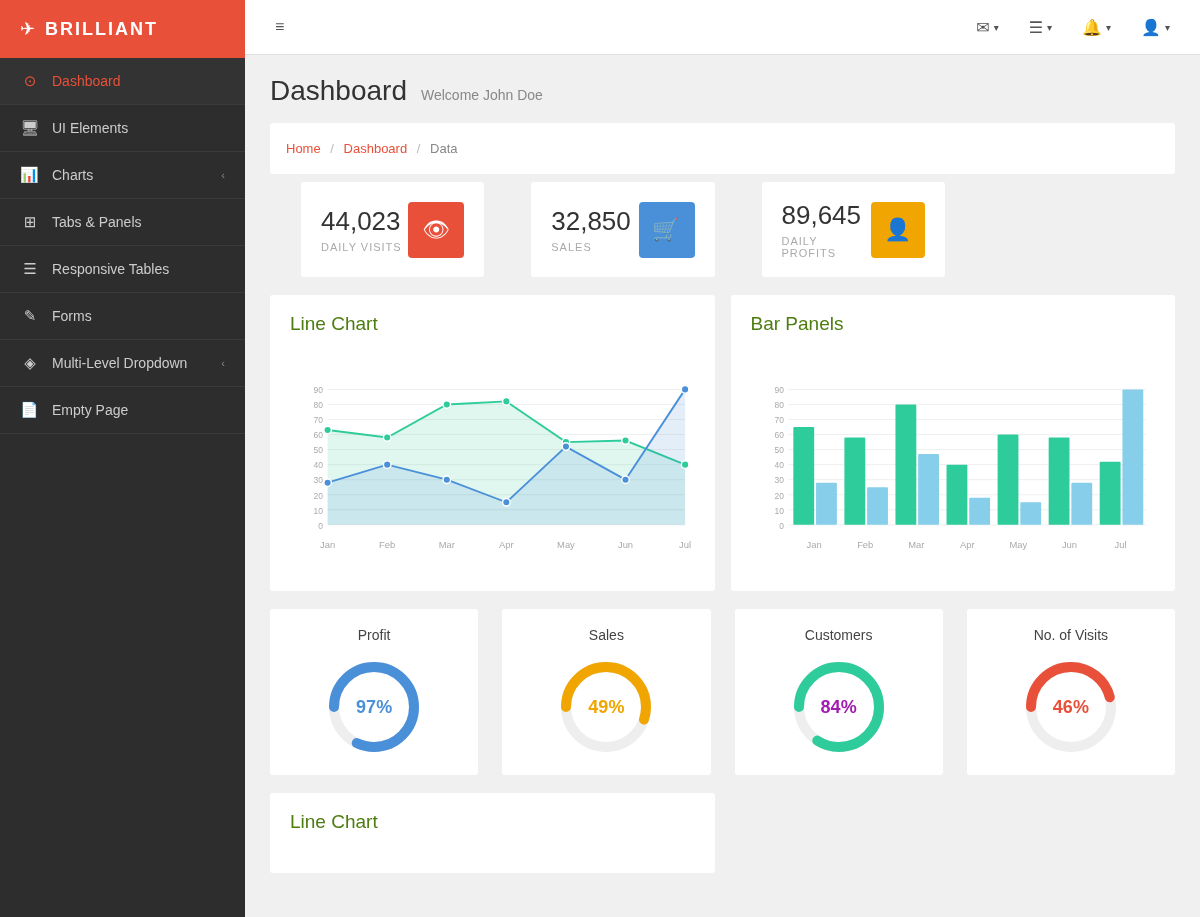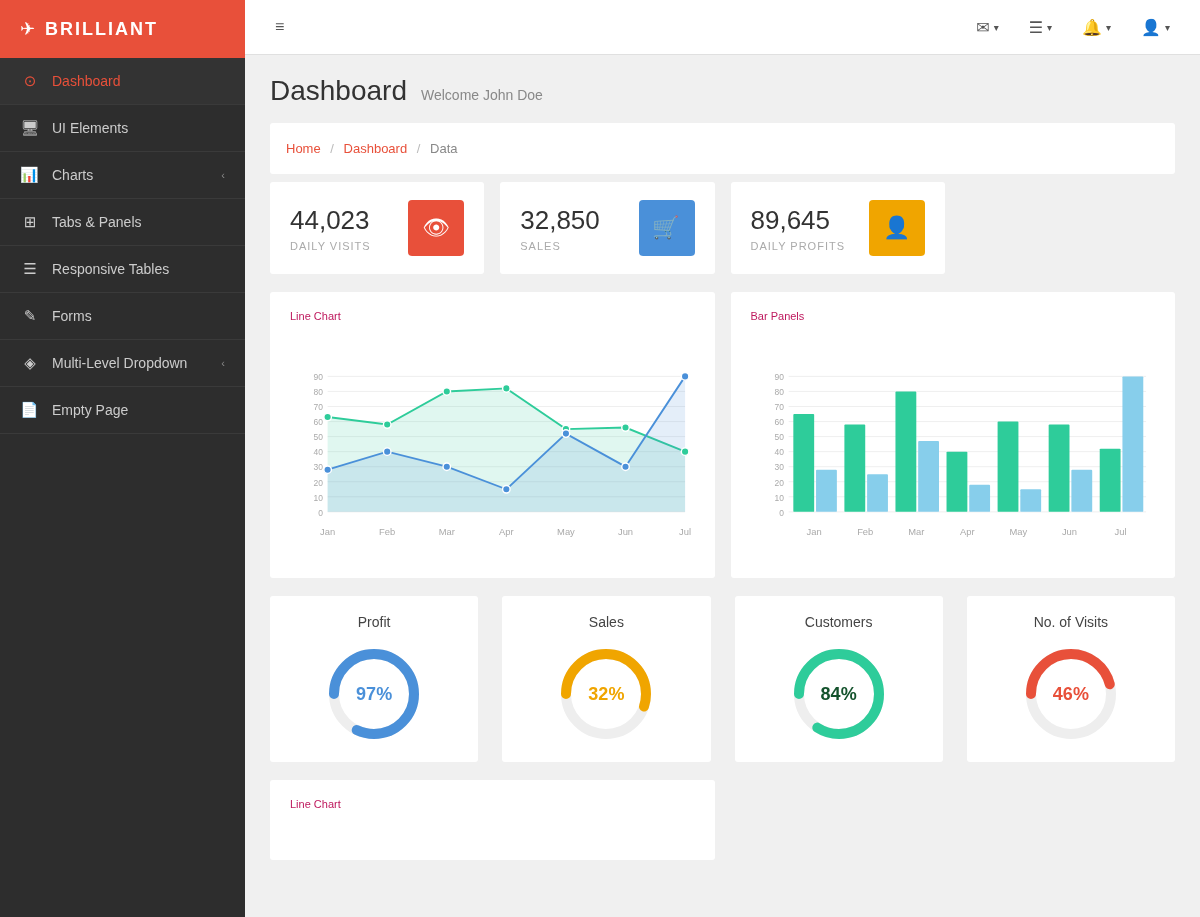--- a/index.html
+++ b/index.html
@@ -121,20 +121,21 @@
       gap: 16px;
       margin-bottom: 18px;
     }
     .stat-card {
       background: white;
       border-radius: 3px;
       padding: 18px 20px;
       display: flex;
       align-items: center;
       justify-content: space-between;
+      margin-left: 31px;
     }
     .stat-info .stat-value { font-size: 26px; font-weight: 300; color: #333; margin-bottom: 4px; }
     .stat-info .stat-label { font-size: 11px; color: #aaa; letter-spacing: 1px; text-transform: uppercase; }
     .stat-icon-box {
       width: 56px; height: 56px;
       border-radius: 4px;
       display: flex; align-items: center; justify-content: center;
       font-size: 22px; color: white;
     }
 
@@ -143,21 +144,21 @@
       display: grid;
       grid-template-columns: 1fr 1fr;
       gap: 16px;
       margin-bottom: 18px;
     }
     .chart-card {
       background: white;
       border-radius: 3px;
       padding: 18px 20px;
     }
-    .chart-title { font-size: 11px; color: #be185d; margin-bottom: 14px; font-weight: 400; }
+    .chart-title { font-size: 19px; color: #4d7c0f; margin-bottom: 14px; font-weight: 400; }
 
     
     #donut-row {
       display: grid;
       grid-template-columns: repeat(4, 1fr);
       gap: 24px;
       margin-bottom: 18px;
     }
     .donut-card {
       background: white;
@@ -428,31 +429,31 @@
       <div class="donut-label" style="color:#4a90d9">97%</div>
     </div>
   </div>
         <div class="donut-card">
     <div class="donut-title">Sales</div>
     <div class="donut-container">
       <svg width="100" height="100" viewBox="0 0 100 100">
         <circle cx="50" cy="50" r="40" fill="none" stroke="#eee" stroke-width="10"></circle>
         <circle cx="50" cy="50" r="40" fill="none" stroke="#f0a500" stroke-width="10" stroke-dasharray="138.2300767579509 113.09733552923254" stroke-linecap="round" transform="rotate(-90 50 50)"></circle>
       </svg>
-      <div class="donut-label" style="color:#f0a500">32%</div>
+      <div class="donut-label" style="color:#f0a500">49%</div>
     </div>
   </div>
         <div class="donut-card">
     <div class="donut-title">Customers</div>
     <div class="donut-container">
       <svg width="100" height="100" viewBox="0 0 100 100">
         <circle cx="50" cy="50" r="40" fill="none" stroke="#eee" stroke-width="10"></circle>
         <circle cx="50" cy="50" r="40" fill="none" stroke="#2ecc9a" stroke-width="10" stroke-dasharray="211.1150263212341 40.21238596594935" stroke-linecap="round" transform="rotate(-90 50 50)"></circle>
       </svg>
-      <div class="donut-label" style="color:#14532d">84%</div>
+      <div class="donut-label" style="color:#a21caf">84%</div>
     </div>
   </div>
         <div class="donut-card">
     <div class="donut-title">No. of Visits</div>
     <div class="donut-container">
       <svg width="100" height="100" viewBox="0 0 100 100">
         <circle cx="50" cy="50" r="40" fill="none" stroke="#eee" stroke-width="10"></circle>
         <circle cx="50" cy="50" r="40" fill="none" stroke="#e8503a" stroke-width="10" stroke-dasharray="115.61060965210439 135.71680263507906" stroke-linecap="round" transform="rotate(-90 50 50)"></circle>
       </svg>
       <div class="donut-label" style="color:#e8503a">46%</div>

